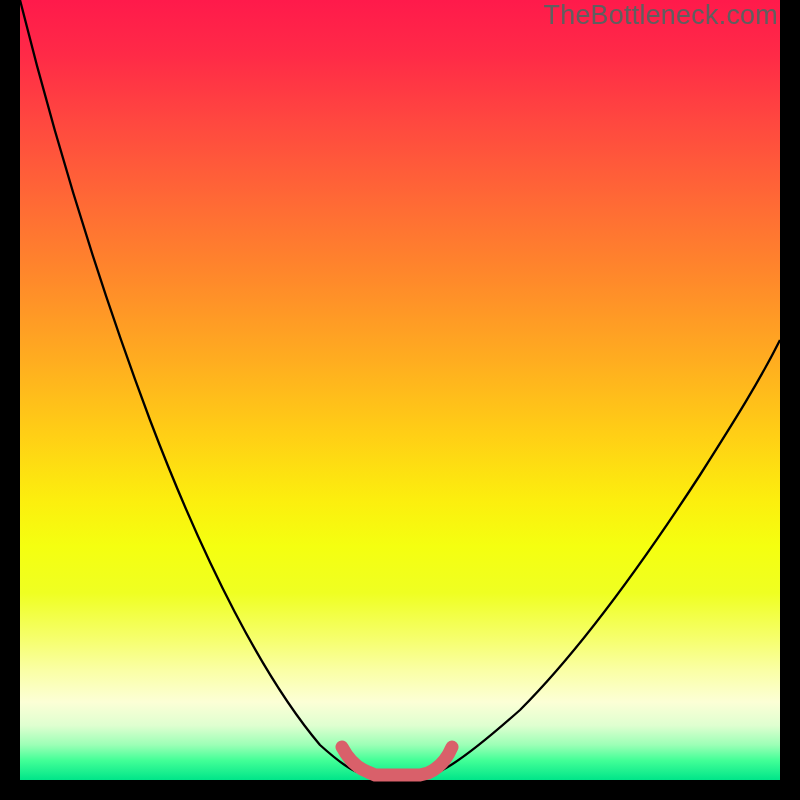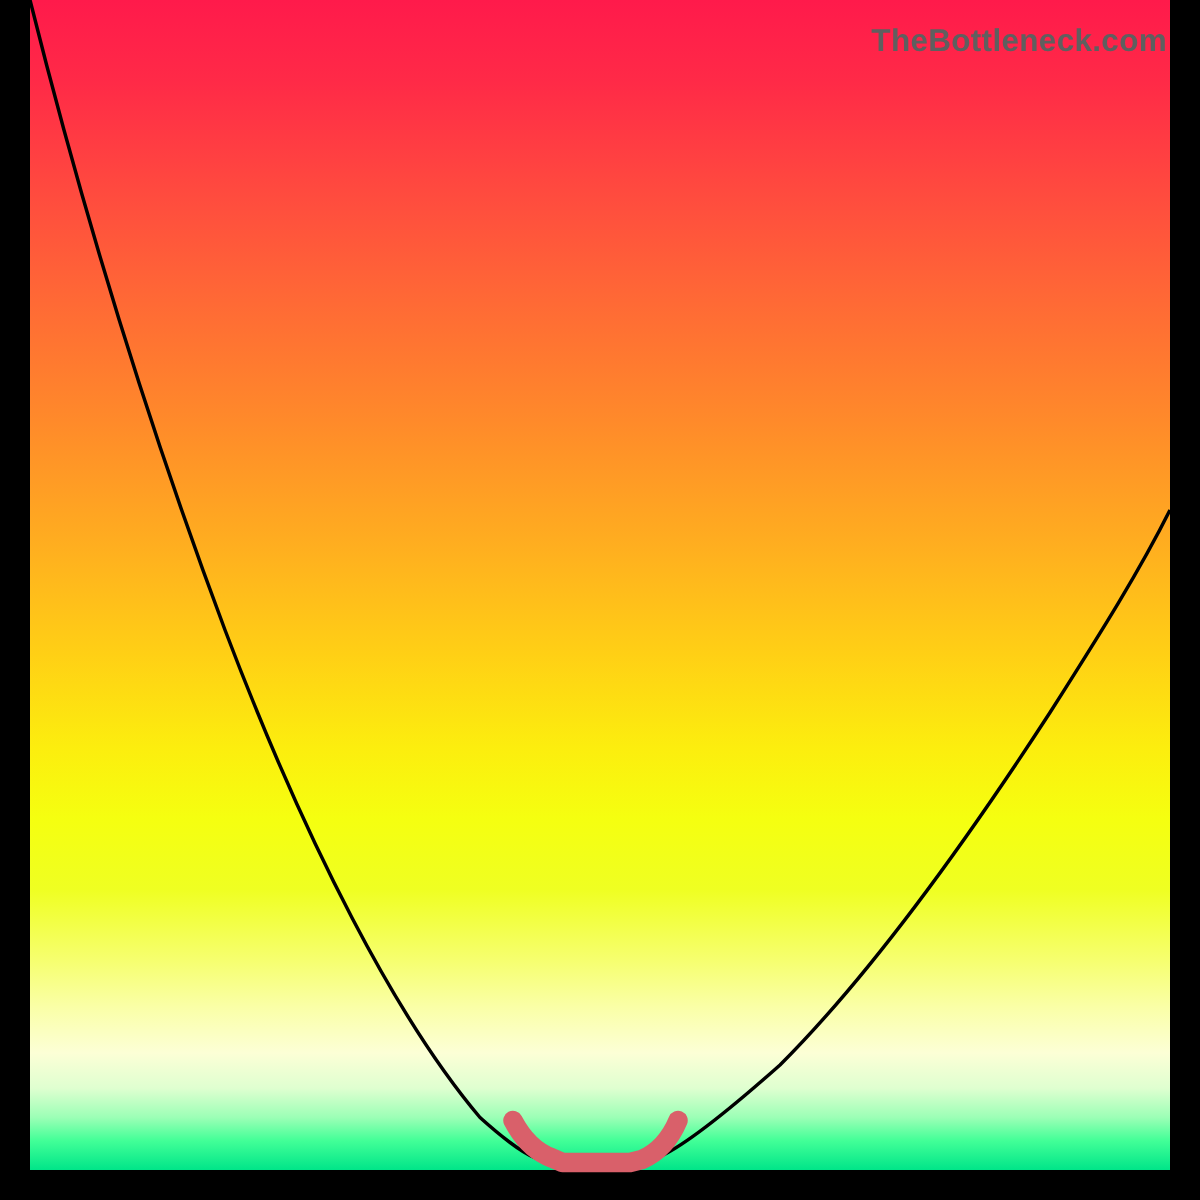--- a/index.html
+++ b/index.html
@@ -53,26 +53,26 @@
   svg.curve {
     position: absolute;
     left: 0;
     top: 0;
     width: 760px;
     height: 780px;
     overflow: visible;
   }
   .watermark {
     position: absolute;
-    top: 16px;
+    top: 0;
     right: 22px;
     color: #5f5f5f;
-    font-size: 21px;
+    font-size: 27px;
     letter-spacing: 0.2px;
-    font-weight: 700;
+    font-weight: 400;
     user-select: none;
   }
 </style>
 </head>
 <body>
 
 <div class="frame">
 
   <div class="plot">
     <div class="gradient"></div>

